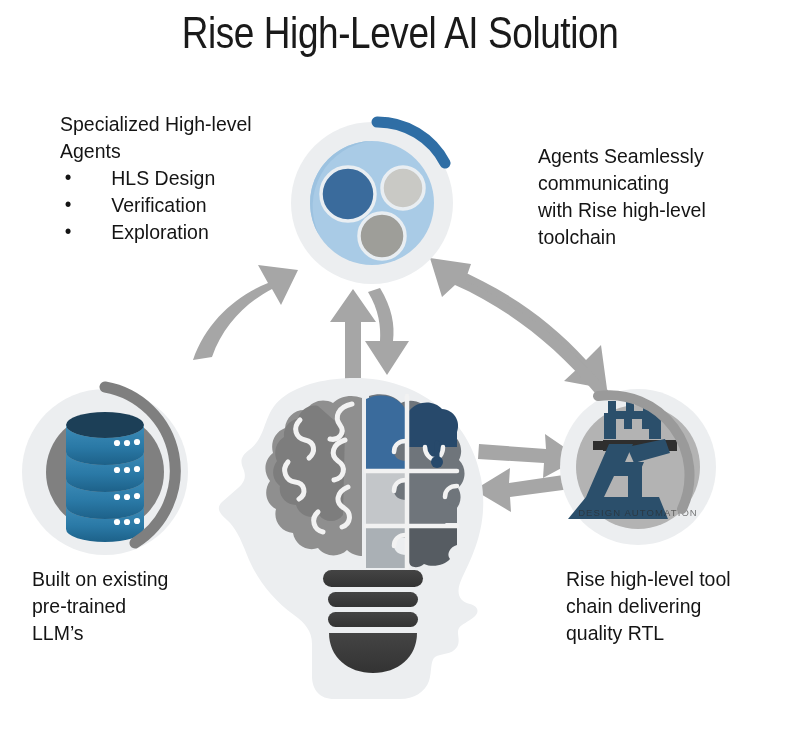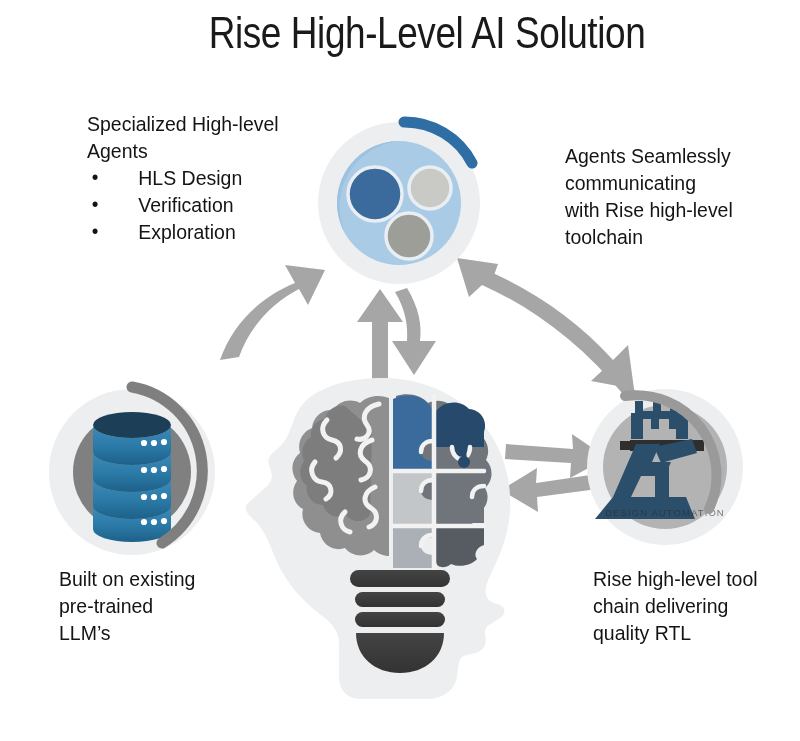--- a/index.html
+++ b/index.html
@@ -15,21 +15,20 @@
     font-family: "Liberation Sans", sans-serif;
     color: #111111;
   }
 
   #slide {
     position: absolute;
     left: 0; top: 0;
     width: 636px;
     height: 741px;
     background: #ffffff;
-    margin-left: 27px;
   }
 
   
   #title {
     position: absolute;
     left: 0;
     top: 8px;
     width: 800px;
     text-align: center;
     font-family: "Liberation Sans", sans-serif;

